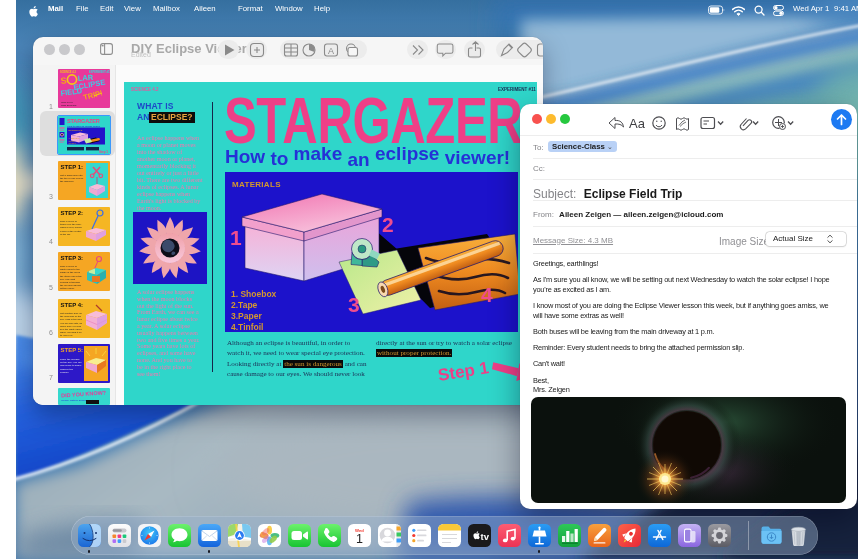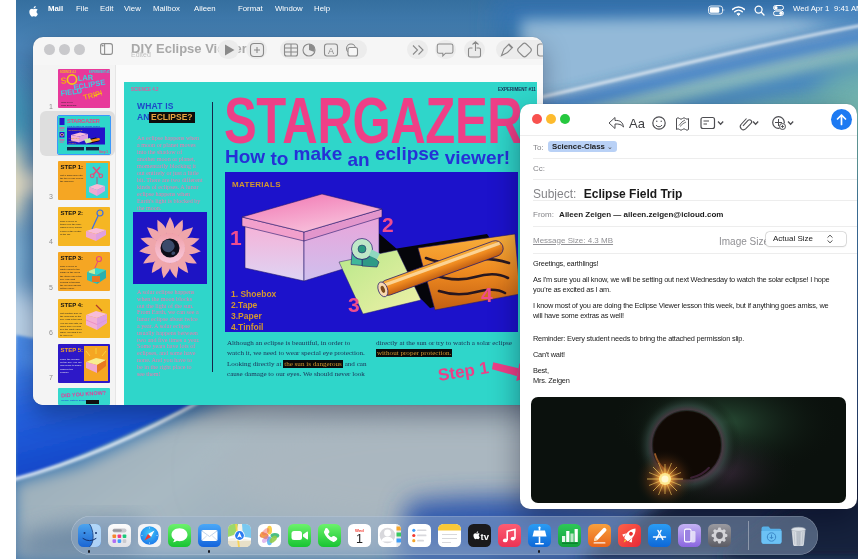--- a/index.html
+++ b/index.html
@@ -554,20 +554,21 @@
   </svg>
   <div class="abs" style="left:13px;top:148.5px;width:324px;height:1px;background:#ededed;"></div>
 
   <div class="abs" style="left:13px;top:155px;font-size:7.4px;letter-spacing:-0.22px;line-height:9.7px;color:#1a1a1a;white-space:nowrap;">
     <div>Greetings, earthlings!</div>
     <div style="height:6.5px"></div>
     <div>As I'm sure you all know, we will be setting out next Wednesday to watch the solar eclipse! I hope<br>you're as excited as I am.</div>
     <div style="height:6.5px"></div>
     <div>I know most of you are doing the Eclipse Viewer lesson this week, but if anything goes amiss, we<br>will have some extras as well!</div>
     <div style="height:6.5px"></div>
+    <div>Both buses will be leaving from the main driveway at 1 p.m.</div>
     <div style="height:6.5px"></div>
     <div>Reminder: Every student needs to bring the attached permission slip.</div>
     <div style="height:6.5px"></div>
     <div>Can't wait!</div>
     <div style="height:6.5px"></div>
     <div>Best,<br>Mrs. Zeigen</div>
   </div>
 
   <svg class="abs" style="left:11px;top:293px" width="315" height="106" viewBox="0 0 315 106">
     <defs>

